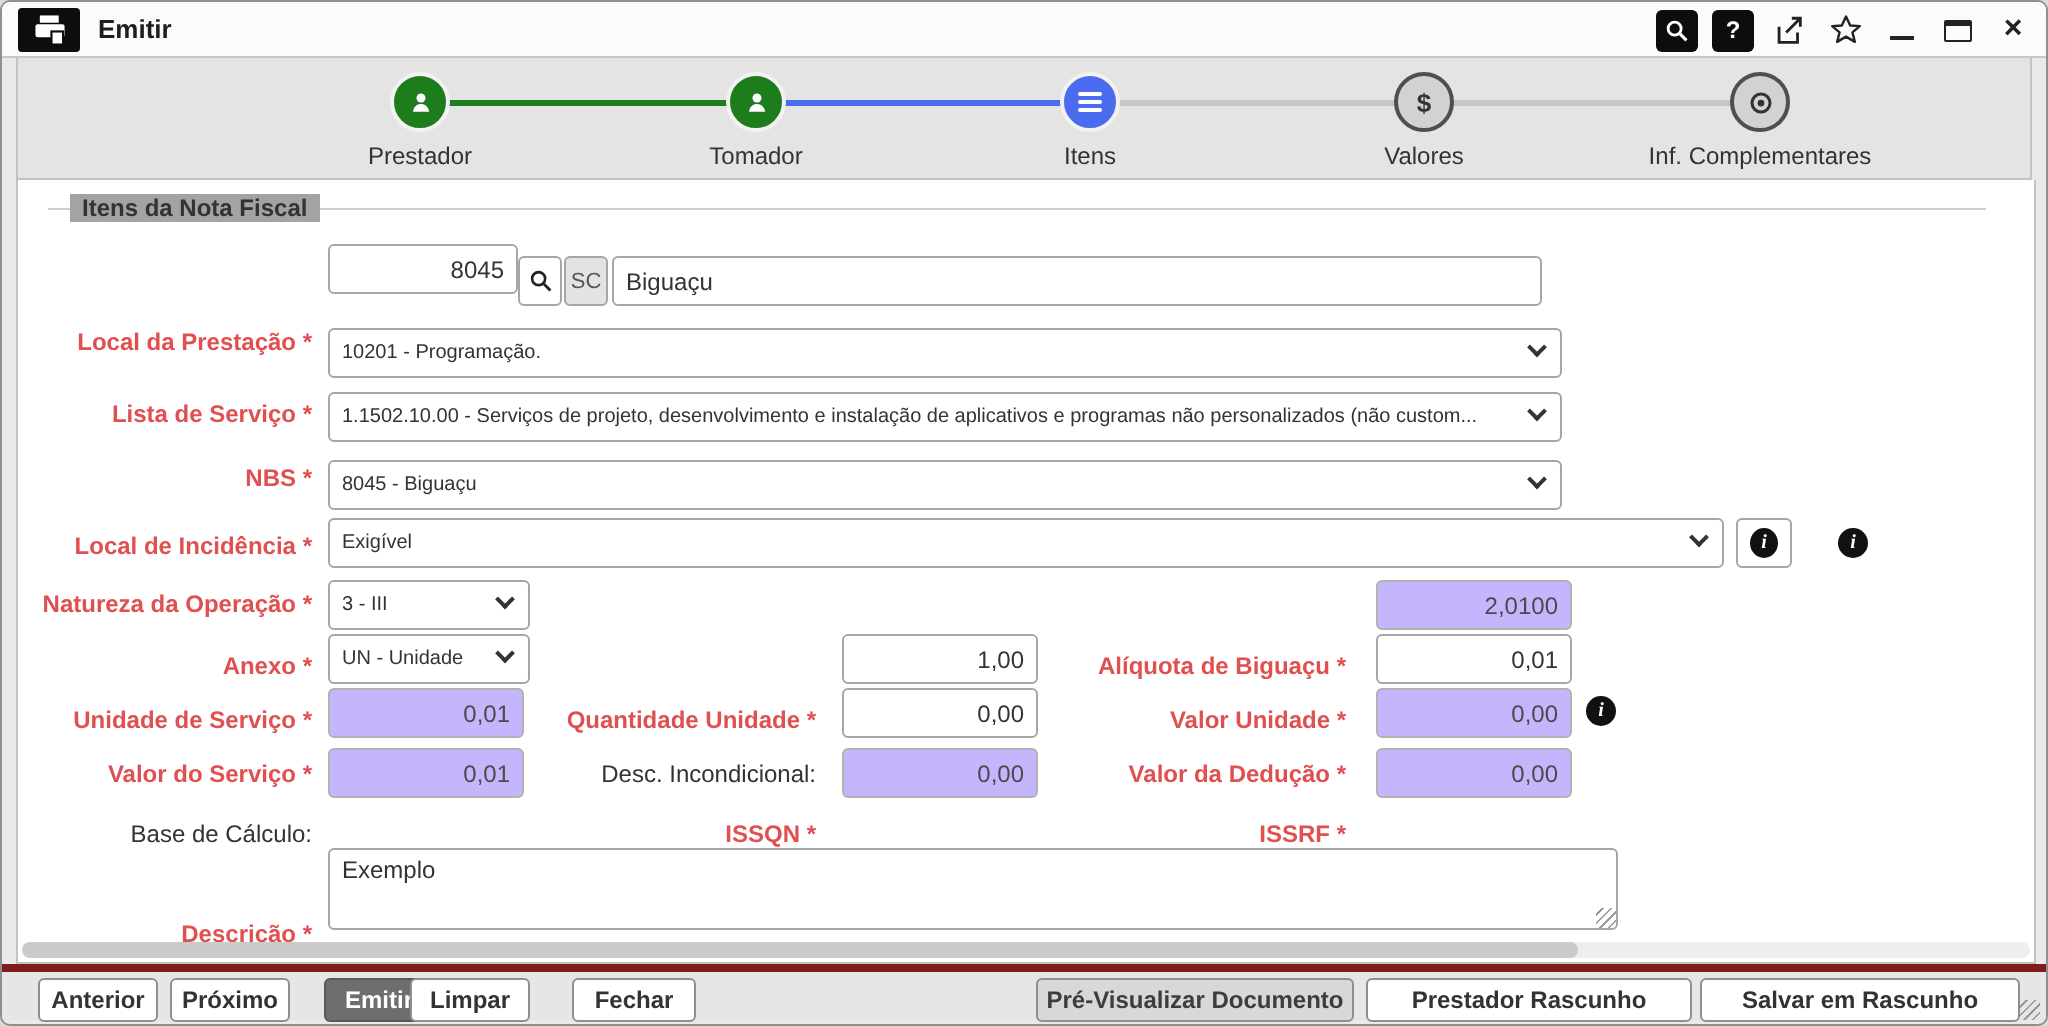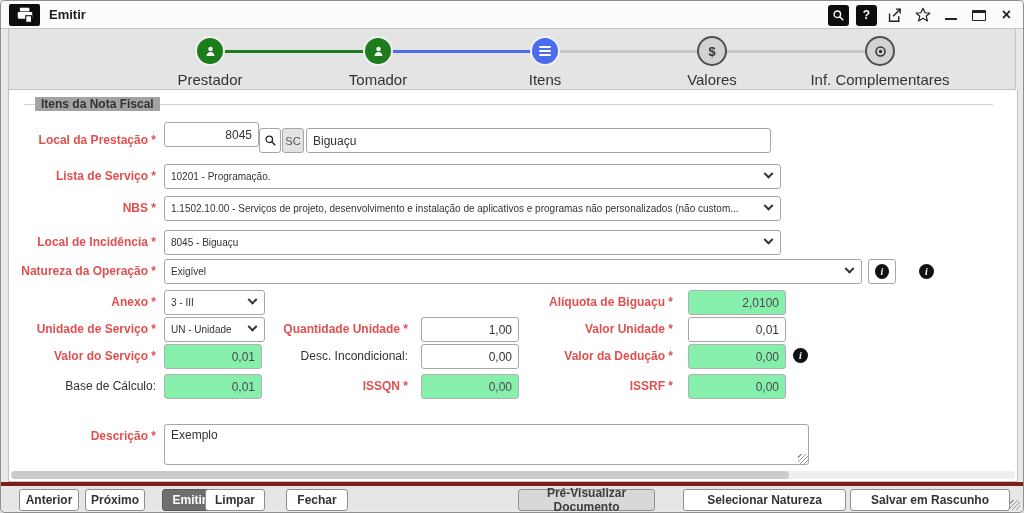--- a/index.html
+++ b/index.html
@@ -27,39 +27,39 @@
 
   
   .stepper { position:absolute; top:28px; left:7px; right:7px; height:61px; background:#e4e4e4;
     border:1px solid #c2c2c2; border-top:none; }
   .seg { position:absolute; top:21px; height:3px; }
   .step-circle { position:absolute; top:7px; width:30px; height:30px; border-radius:50%;
     display:flex; align-items:center; justify-content:center; }
   .step-circle.done   { background:#1d7d1d; border:2px solid #f2f2f2; }
   .step-circle.active { background:#4b6cee; border:2px solid #f2f2f2; }
   .step-circle.pending{ background:#d2d2d2; border:2px solid #4f4f4f; color:#333; }
-  .step-label { position:absolute; top:42px; transform:translateX(-50%); font-size:15px; color:#333; white-space:nowrap; }
+  .step-label { position:absolute; top:42px; transform:translateX(-50%); font-size:12px; color:#333; white-space:nowrap; }
   .dollar-glyph { font-size:13px; font-weight:bold; color:#333; }
   .list-bars { display:flex; flex-direction:column; gap:2px; }
   .list-bars i { display:block; width:12px; height:2px; background:#fff; border-radius:1px; }
 
   
   .content { position:absolute; top:89px; left:7px; width:1010px; height:392px; background:#fff;
     border:1px solid #c2c2c2; border-top:none; }
   .fs-line { position:absolute; left:15px; right:24px; top:14px; border-top:1px solid #cfcfcf; }
   .fs-legend { position:absolute; left:26px; top:7px; background:#a3a3a3; padding:0 6px;
     font-size:12px; font-weight:bold; color:#333; }
 
-  .flabel { position:absolute; font-size:12px; font-weight:bold; color:#e05050; text-align:right; white-space:nowrap; }
+  .flabel { position:absolute; font-size:12px; font-weight:bold; color:#e05050; text-align:right; white-space:nowrap;margin-top:31px; }
   .flabel.dark { color:#333; font-weight:normal; }
 
   .inp { position:absolute; height:25px; border:1px solid #a6a6a6; border-radius:3px; background:#fff;
     font:12px "Liberation Sans", sans-serif; color:#333; padding:0 6px; outline:none; }
   .inp.num { text-align:right; }
-  .inp.dis { background:#86efac; color:#4a4a4a; border-color:#b2b2b2; }
+  .inp.dis { background:#c4b5fd; color:#4a4a4a; border-color:#b2b2b2; }
   .ibox { position:absolute; height:25px; border:1px solid #a6a6a6; border-radius:3px; background:#e3e3e3;
     font-size:11px; color:#555; display:flex; align-items:center; justify-content:center; }
   .sbtn { position:absolute; height:25px; width:22px; border:1px solid #a6a6a6; border-radius:3px; background:#fff;
     display:flex; align-items:center; justify-content:center; padding:0; }
   .sel { position:absolute; height:25px; border:1px solid #a6a6a6; border-radius:3px; background:#fff;
     display:flex; align-items:center; padding:0 8px 0 6px; font-size:10px; color:#333; overflow:hidden; }
   .sel .sel-text { white-space:nowrap; overflow:hidden; text-overflow:ellipsis; flex:1; }
   .chev { width:7px; height:7px; border-right:2px solid #333; border-bottom:2px solid #333;
     transform:rotate(45deg) translate(-2px,-2px); flex:none; margin-left:6px; }
   .info-dot { width:15px; height:15px; border-radius:50%; background:#111; color:#fff;
@@ -262,19 +262,19 @@
       <div class="thumb"></div>
     </div>
   </div>
 
   <div class="buttonbar">
     <button class="btn" style="left:18px;width:60px;">Anterior</button>
     <button class="btn" style="left:84px;width:60px;">Próximo</button>
     <button class="btn primary" style="left:161px;width:55px;">Emitir</button>
     <button class="btn" style="left:204px;width:60px;text-align:right;">Limpar</button>
     <button class="btn" style="left:285px;width:62px;">Fechar</button>
-    <button class="btn muted" style="left:517px;width:137px;">Pré-Visualizar Documento</button>
-    <button class="btn" style="left:682px;width:163px;">Selecionar Natureza</button>
+    <button class="btn muted" style="left:517px;width:159px;">Pré-Visualizar Documento</button>
+    <button class="btn" style="left:682px;width:163px;">Prestador Rascunho</button>
     <button class="btn" style="left:849px;width:160px;">Salvar em Rascunho</button>
   </div>
 
   <div class="corner-grip"></div>
 </div>
 
 </body></html>

